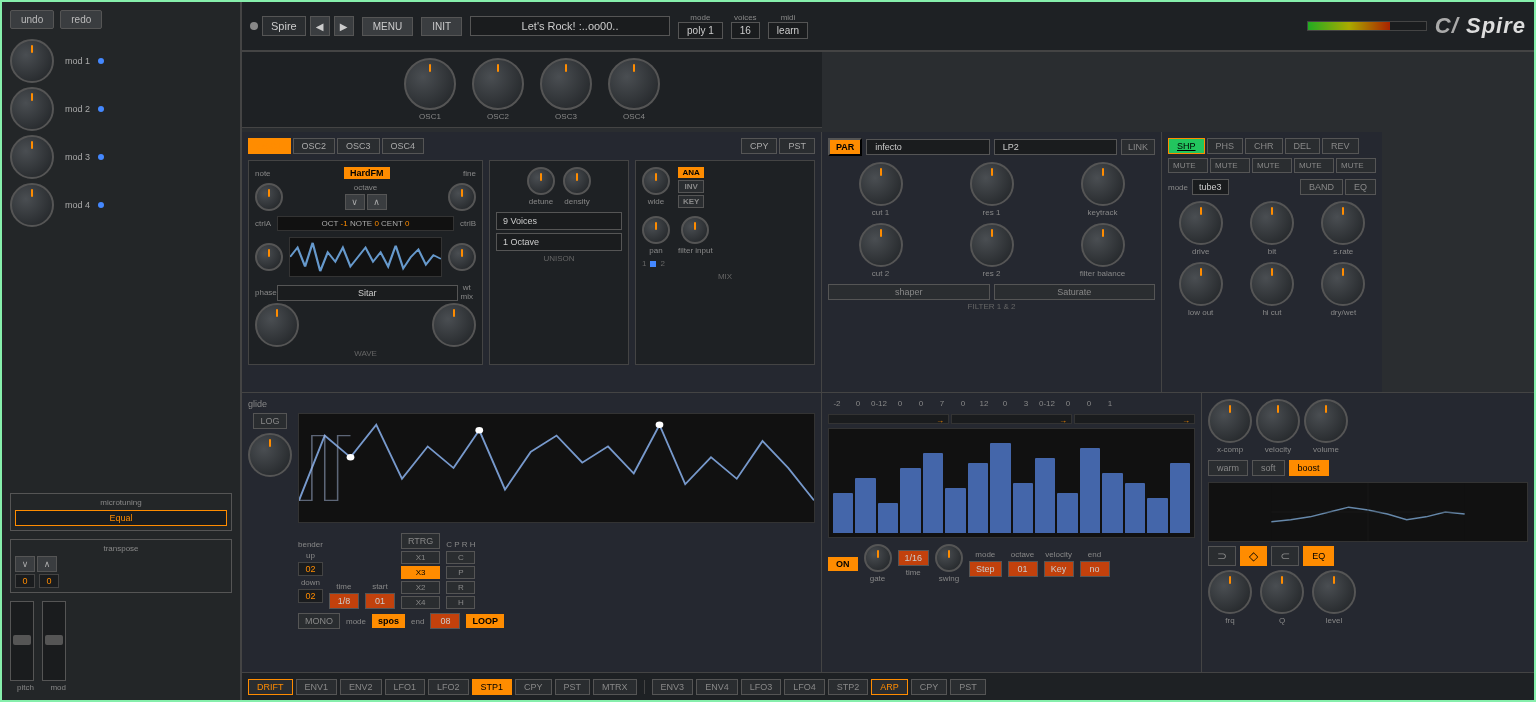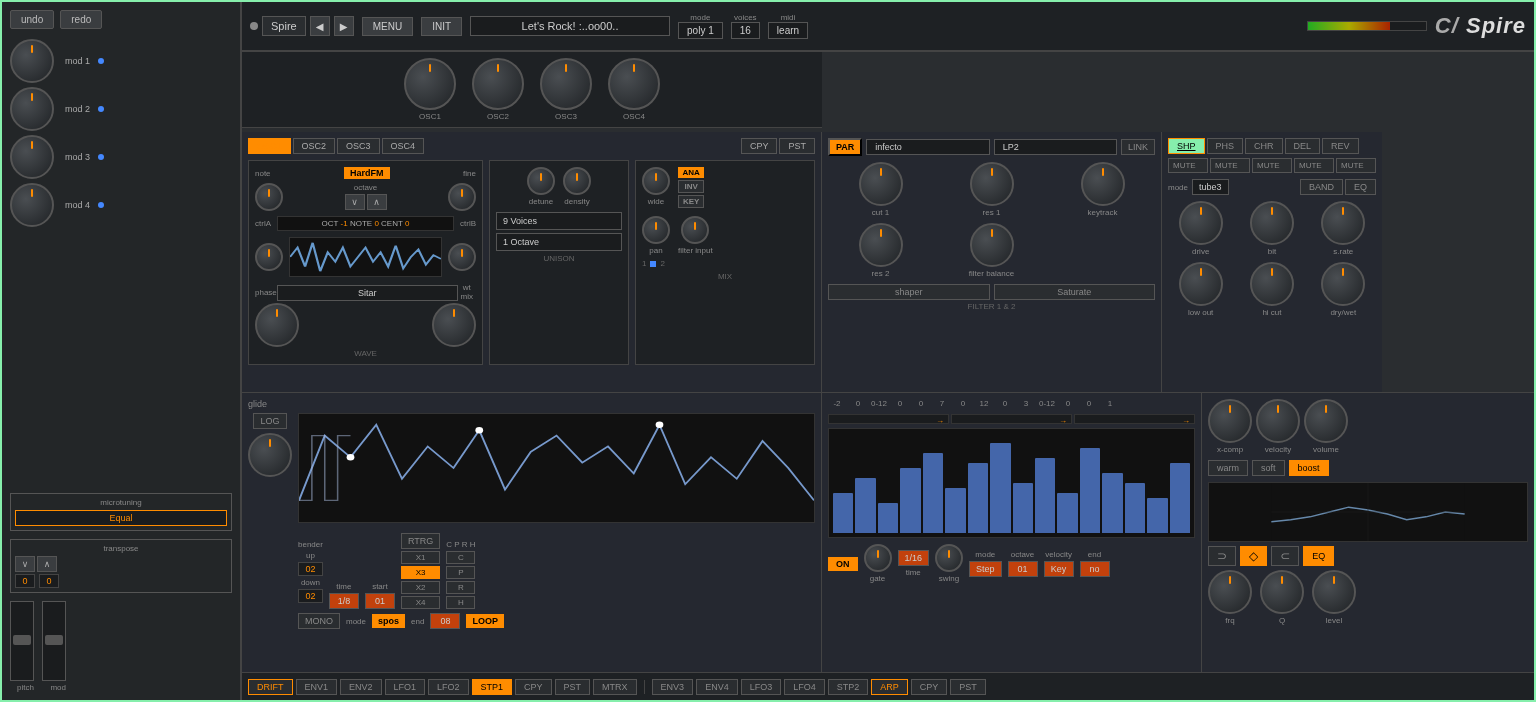--- a/index.html
+++ b/index.html
@@ -586,21 +586,21 @@
     .fx-tab {
       background: #2a2d30;
       border: 1px solid #555;
       color: #888;
       padding: 2px 8px;
       font-size: 9px;
       cursor: pointer;
     }
 
     .fx-tab.active {
-      background: #86efac;
+      background: #22c55e;
       color: #000;
       border-color: #ff8c00;
       text-decoration: underline;
     }
 
     .mute-row {
       display: flex;
       gap: 2px;
       margin-bottom: 6px;
     }
@@ -1232,20 +1232,24 @@
               <div class="knob knob-lg"></div>
               <span class="knob-label">cut 1</span>
             </div>
             <div class="knob-group">
               <div class="knob knob-lg"></div>
               <span class="knob-label">res 1</span>
             </div>
             <div class="knob-group">
               <div class="knob knob-lg"></div>
               <span class="knob-label">keytrack</span>
+            </div>
+            <div class="knob-group">
+              <div class="knob knob-lg"></div>
+              <span class="knob-label">cut 2</span>
             </div>
             <div class="knob-group">
               <div class="knob knob-lg"></div>
               <span class="knob-label">res 2</span>
             </div>
             <div class="knob-group filter-balance">
               <div class="knob knob-lg"></div>
               <span class="knob-label">filter balance</span>
             </div>
           </div>

